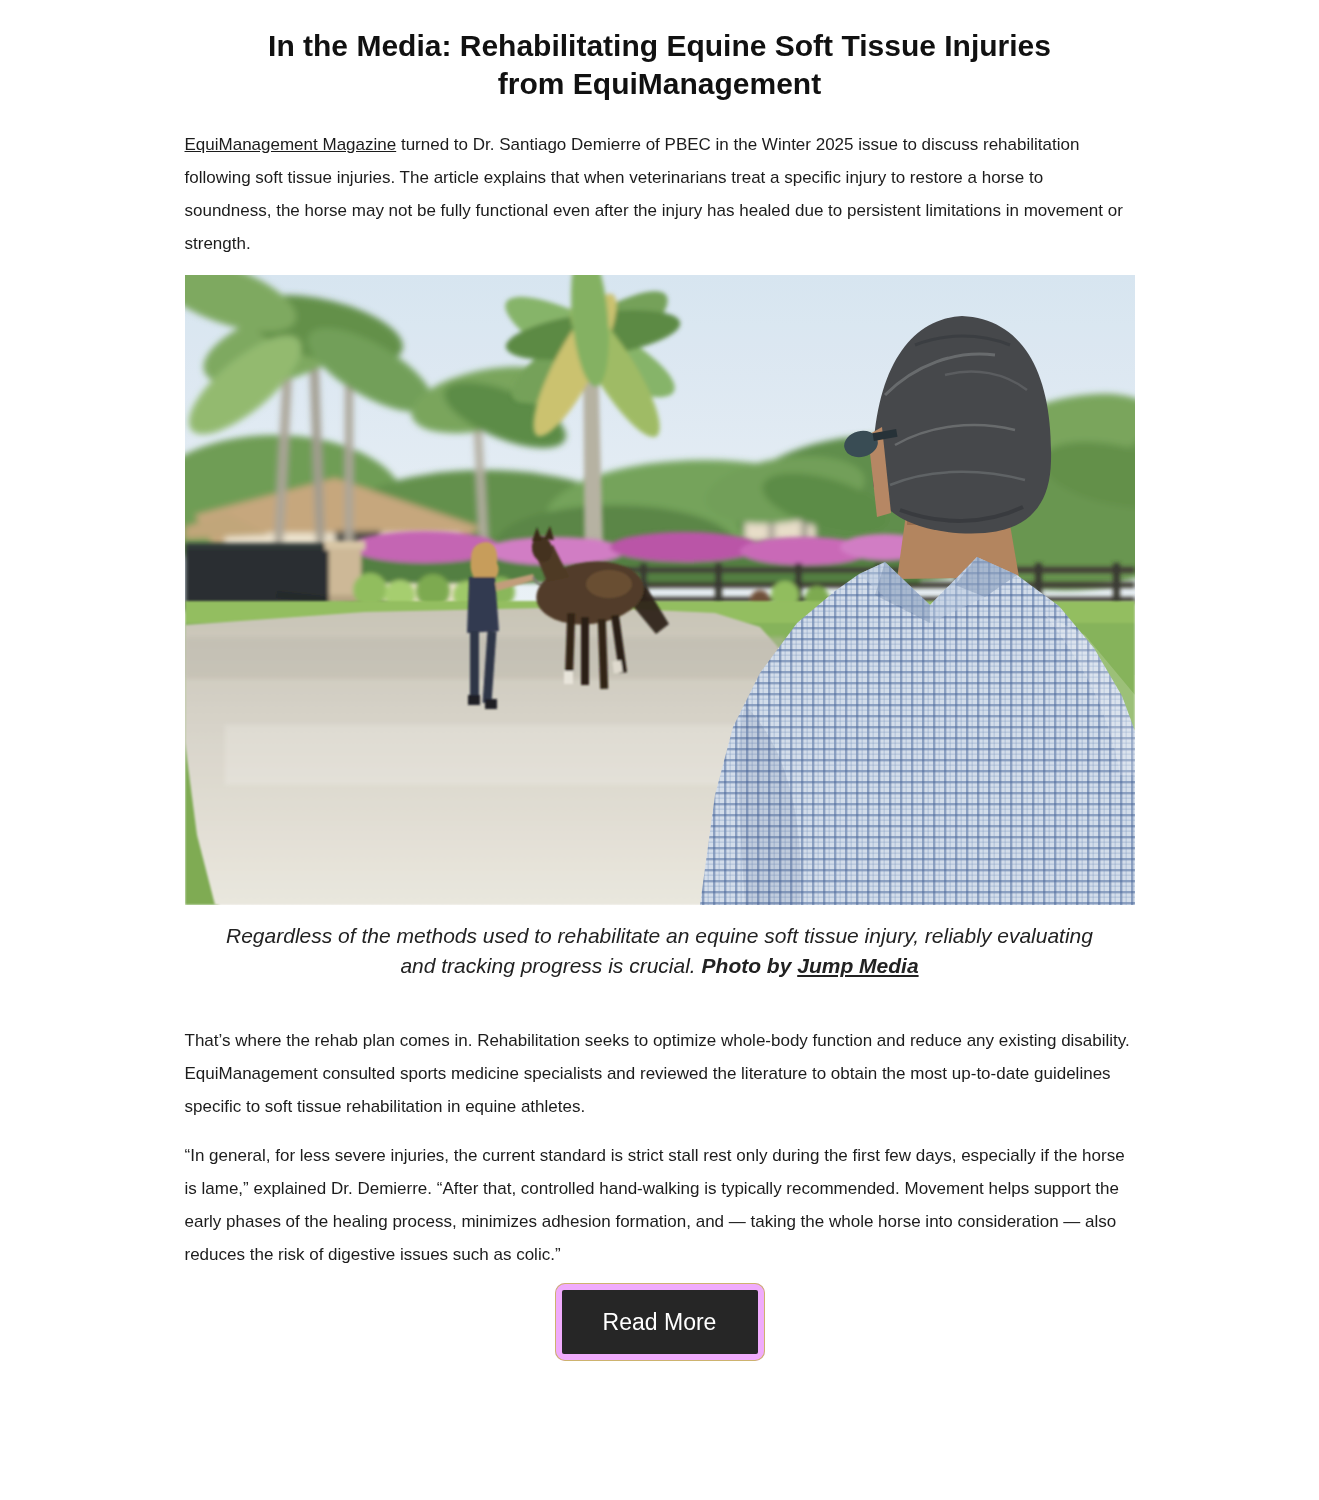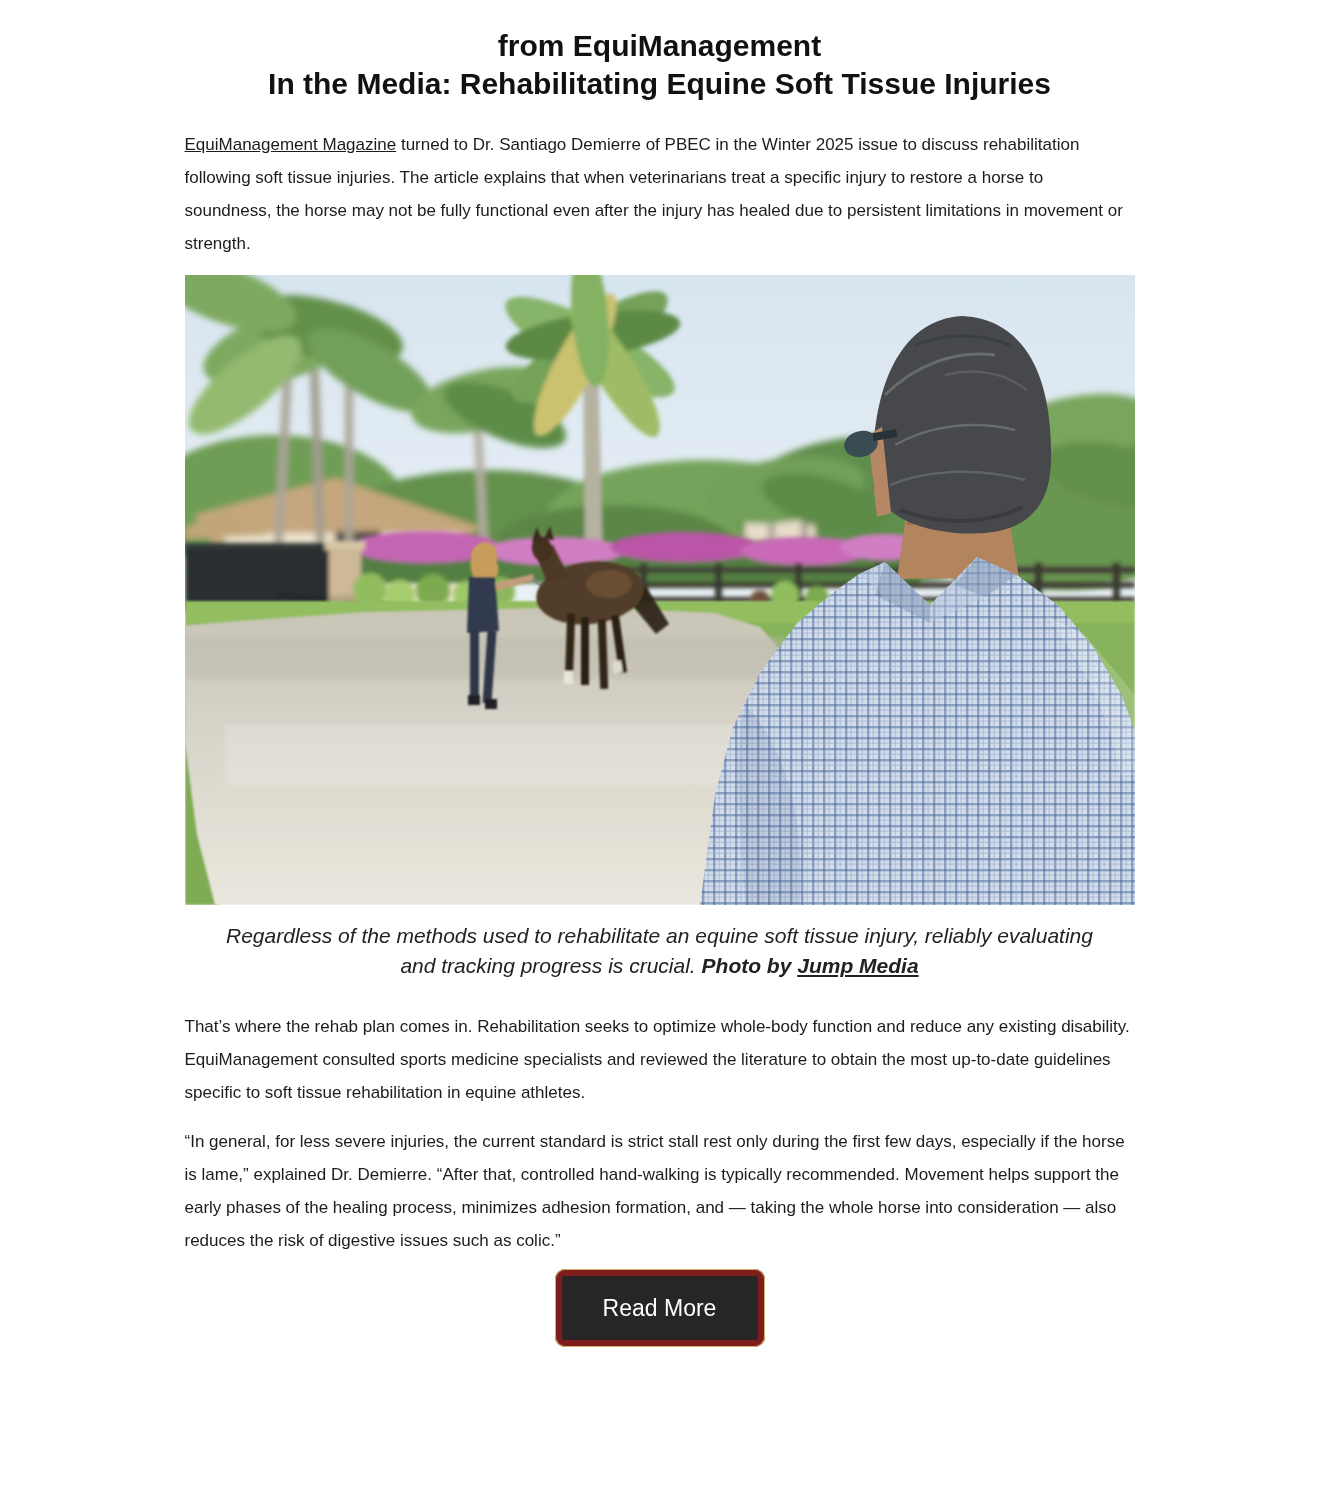--- a/index.html
+++ b/index.html
@@ -18,44 +18,44 @@
   .title span { display:block; }
   .body-text { font-size:17px; line-height:33px; margin:0; color:#1c1c1c; }
   .p1 { margin-bottom:15px; }
   .p2 { margin-bottom:16px; }
   .p3 { margin-bottom:0; }
   a.inline-link { color:inherit; text-decoration:underline; }
   figure.photo-figure { margin:0; }
   svg.photo { display:block; width:950px; height:630px; }
   figcaption.caption {
     font-style:italic; font-size:21px; line-height:30px; text-align:center;
-    margin:16px auto 29px auto; max-width:902px; color:#222222;
+    margin:16px auto 43px auto; max-width:902px; color:#222222;
   }
   .caption .credit { font-weight:bold; }
   .caption a.inline-link { font-weight:bold; }
   .btn-row { display:flex; justify-content:center; margin-top:12px; padding-bottom:18px; }
   .btn-frame {
-    background:#7f1d1d; padding:7px; border-radius:10px; display:inline-block;
+    background:#f0abfc; padding:7px; border-radius:10px; display:inline-block;
     box-shadow:0 0 0 1px #cdb36e inset;
   }
   .read-more {
     display:block; background:#262626; color:#ffffff; border:none; border-radius:2px;
     width:196px; height:64px; font-size:23px; font-family:"Liberation Sans", sans-serif;
     cursor:pointer; text-align:center;
   }
 </style>
 </head>
 <body>
 
 <div class="page">
   <div class="content">
 
     <h1 class="title">
+      <span>In the Media: Rehabilitating Equine Soft Tissue Injuries</span>
       <span>from EquiManagement</span>
-      <span>In the Media: Rehabilitating Equine Soft Tissue Injuries</span>
     </h1>
 
     <p class="body-text p1"><a class="inline-link" href="#">EquiManagement Magazine</a><span> turned to Dr. Santiago Demierre of PBEC in the Winter 2025 issue to discuss rehabilitation following soft tissue injuries. The article explains that when veterinarians treat a specific injury to restore a horse to soundness, the horse may not be fully functional even after the injury has healed due to persistent limitations in movement or strength.</span></p>
 
     <figure class="photo-figure" aria-label="A man with salt-and-pepper hair and sunglasses, seen from behind in a blue plaid shirt, watches a blonde handler hand-walk a dark bay horse along a gravel driveway lined with royal palms, pink bougainvillea, dark paddock fencing, a black entry gate and tan-roofed barns under a pale sky.">
       <svg class="photo" viewBox="0 0 950 630" preserveAspectRatio="none" role="img">
         <defs>
           <linearGradient id="skyG" x1="0" y1="0" x2="0" y2="1">
             <stop offset="0" stop-color="#d6e4f0"></stop>
               <stop offset="1" stop-color="#eef4f7"></stop>

